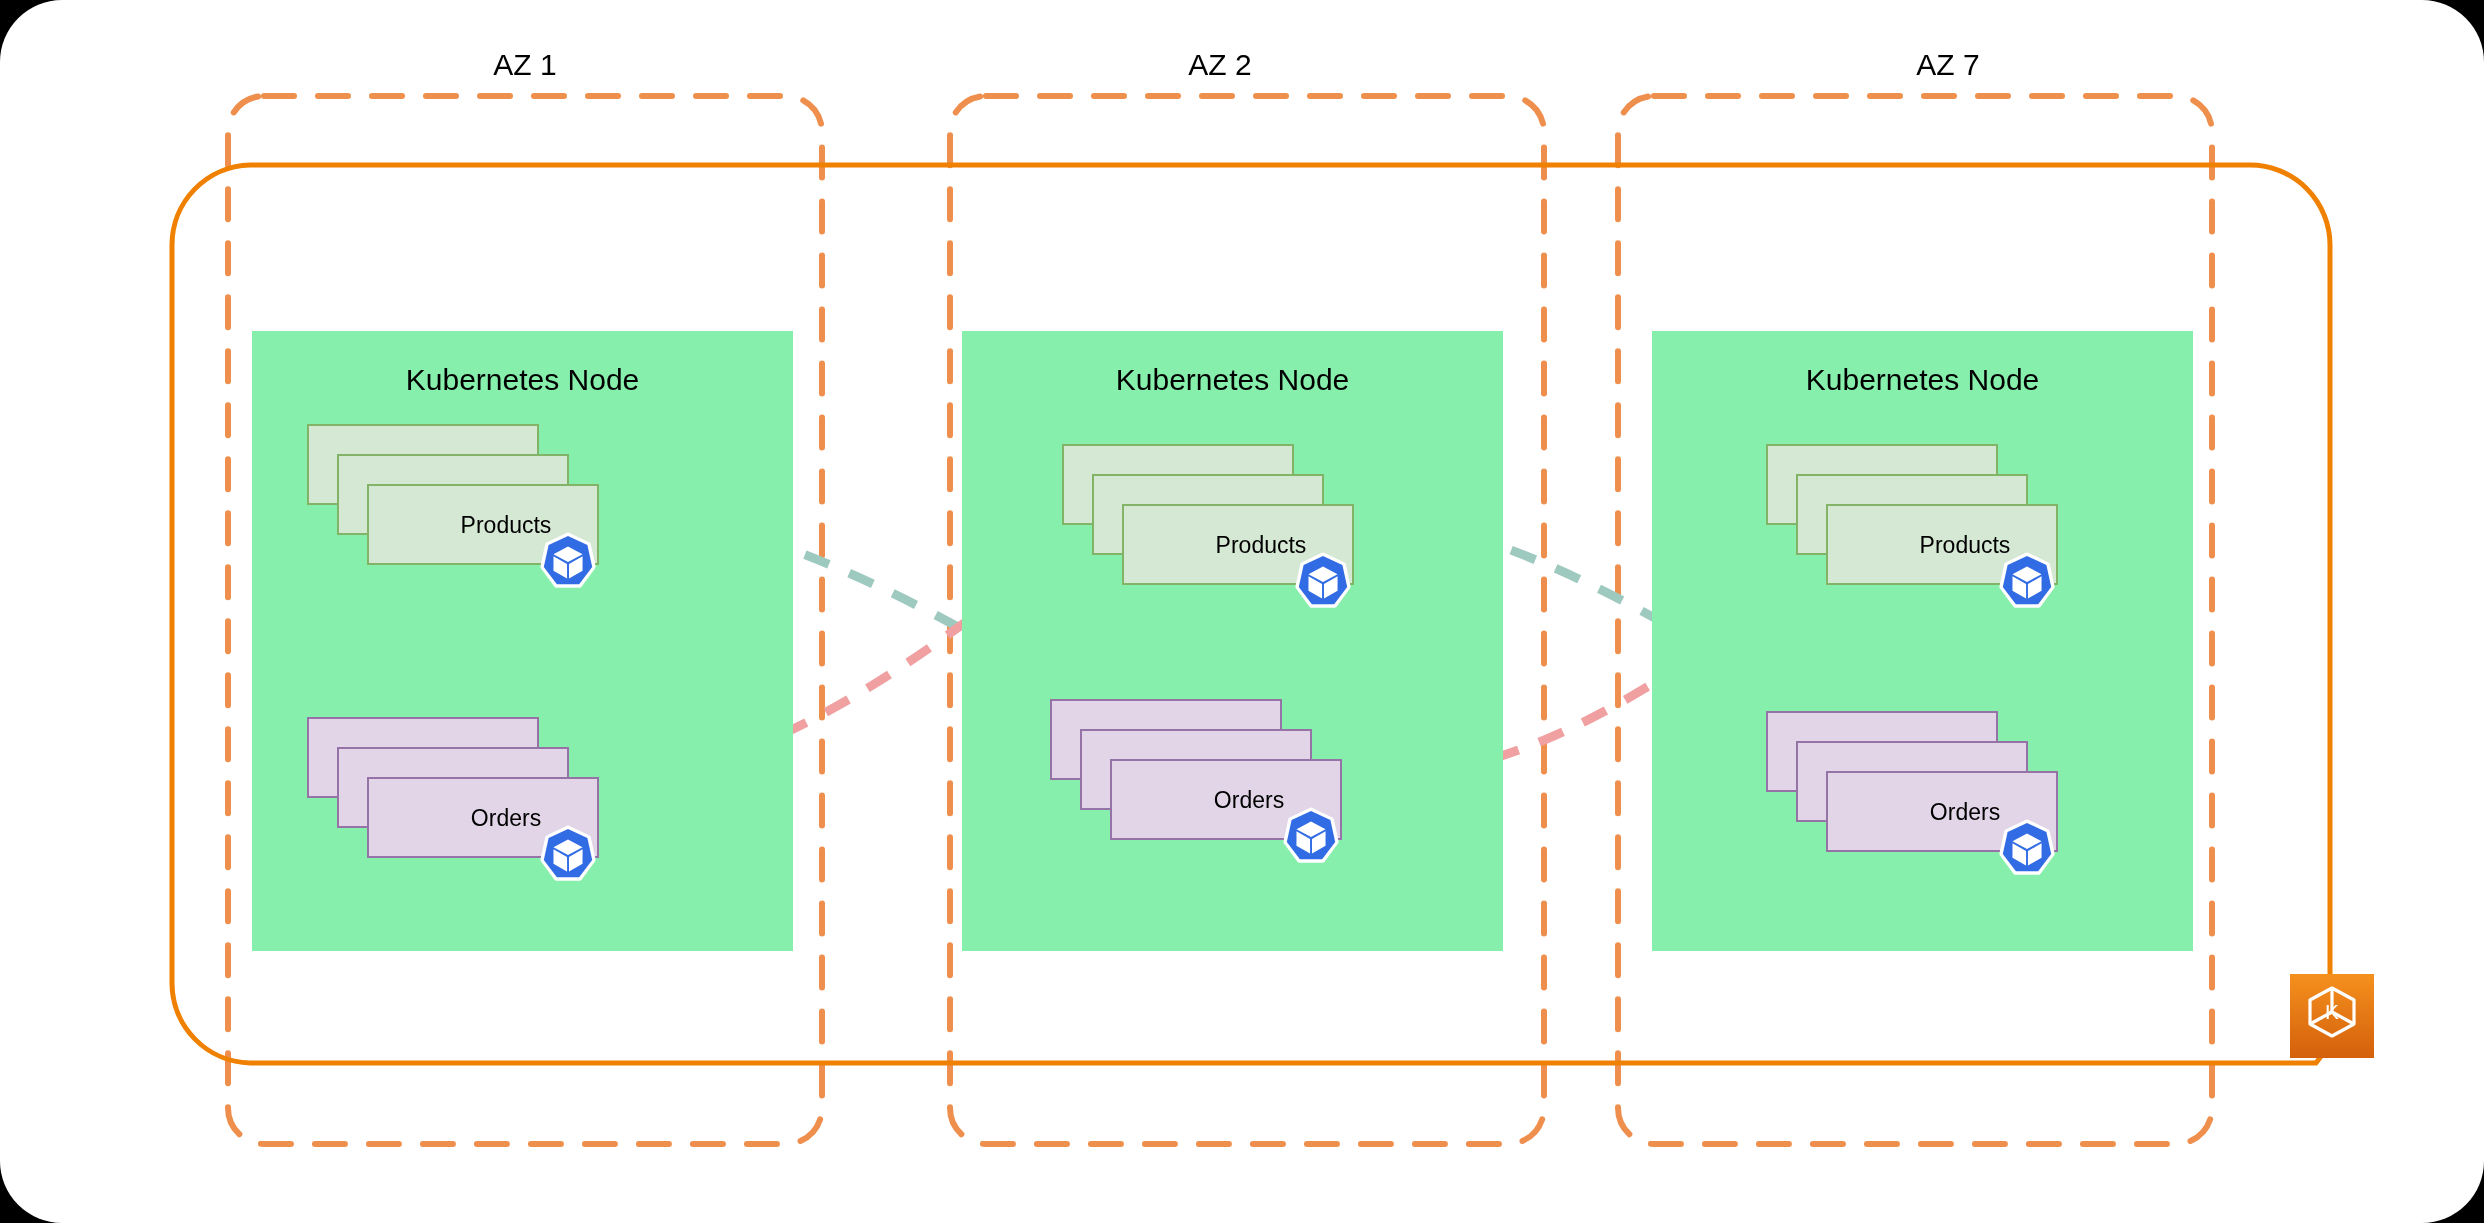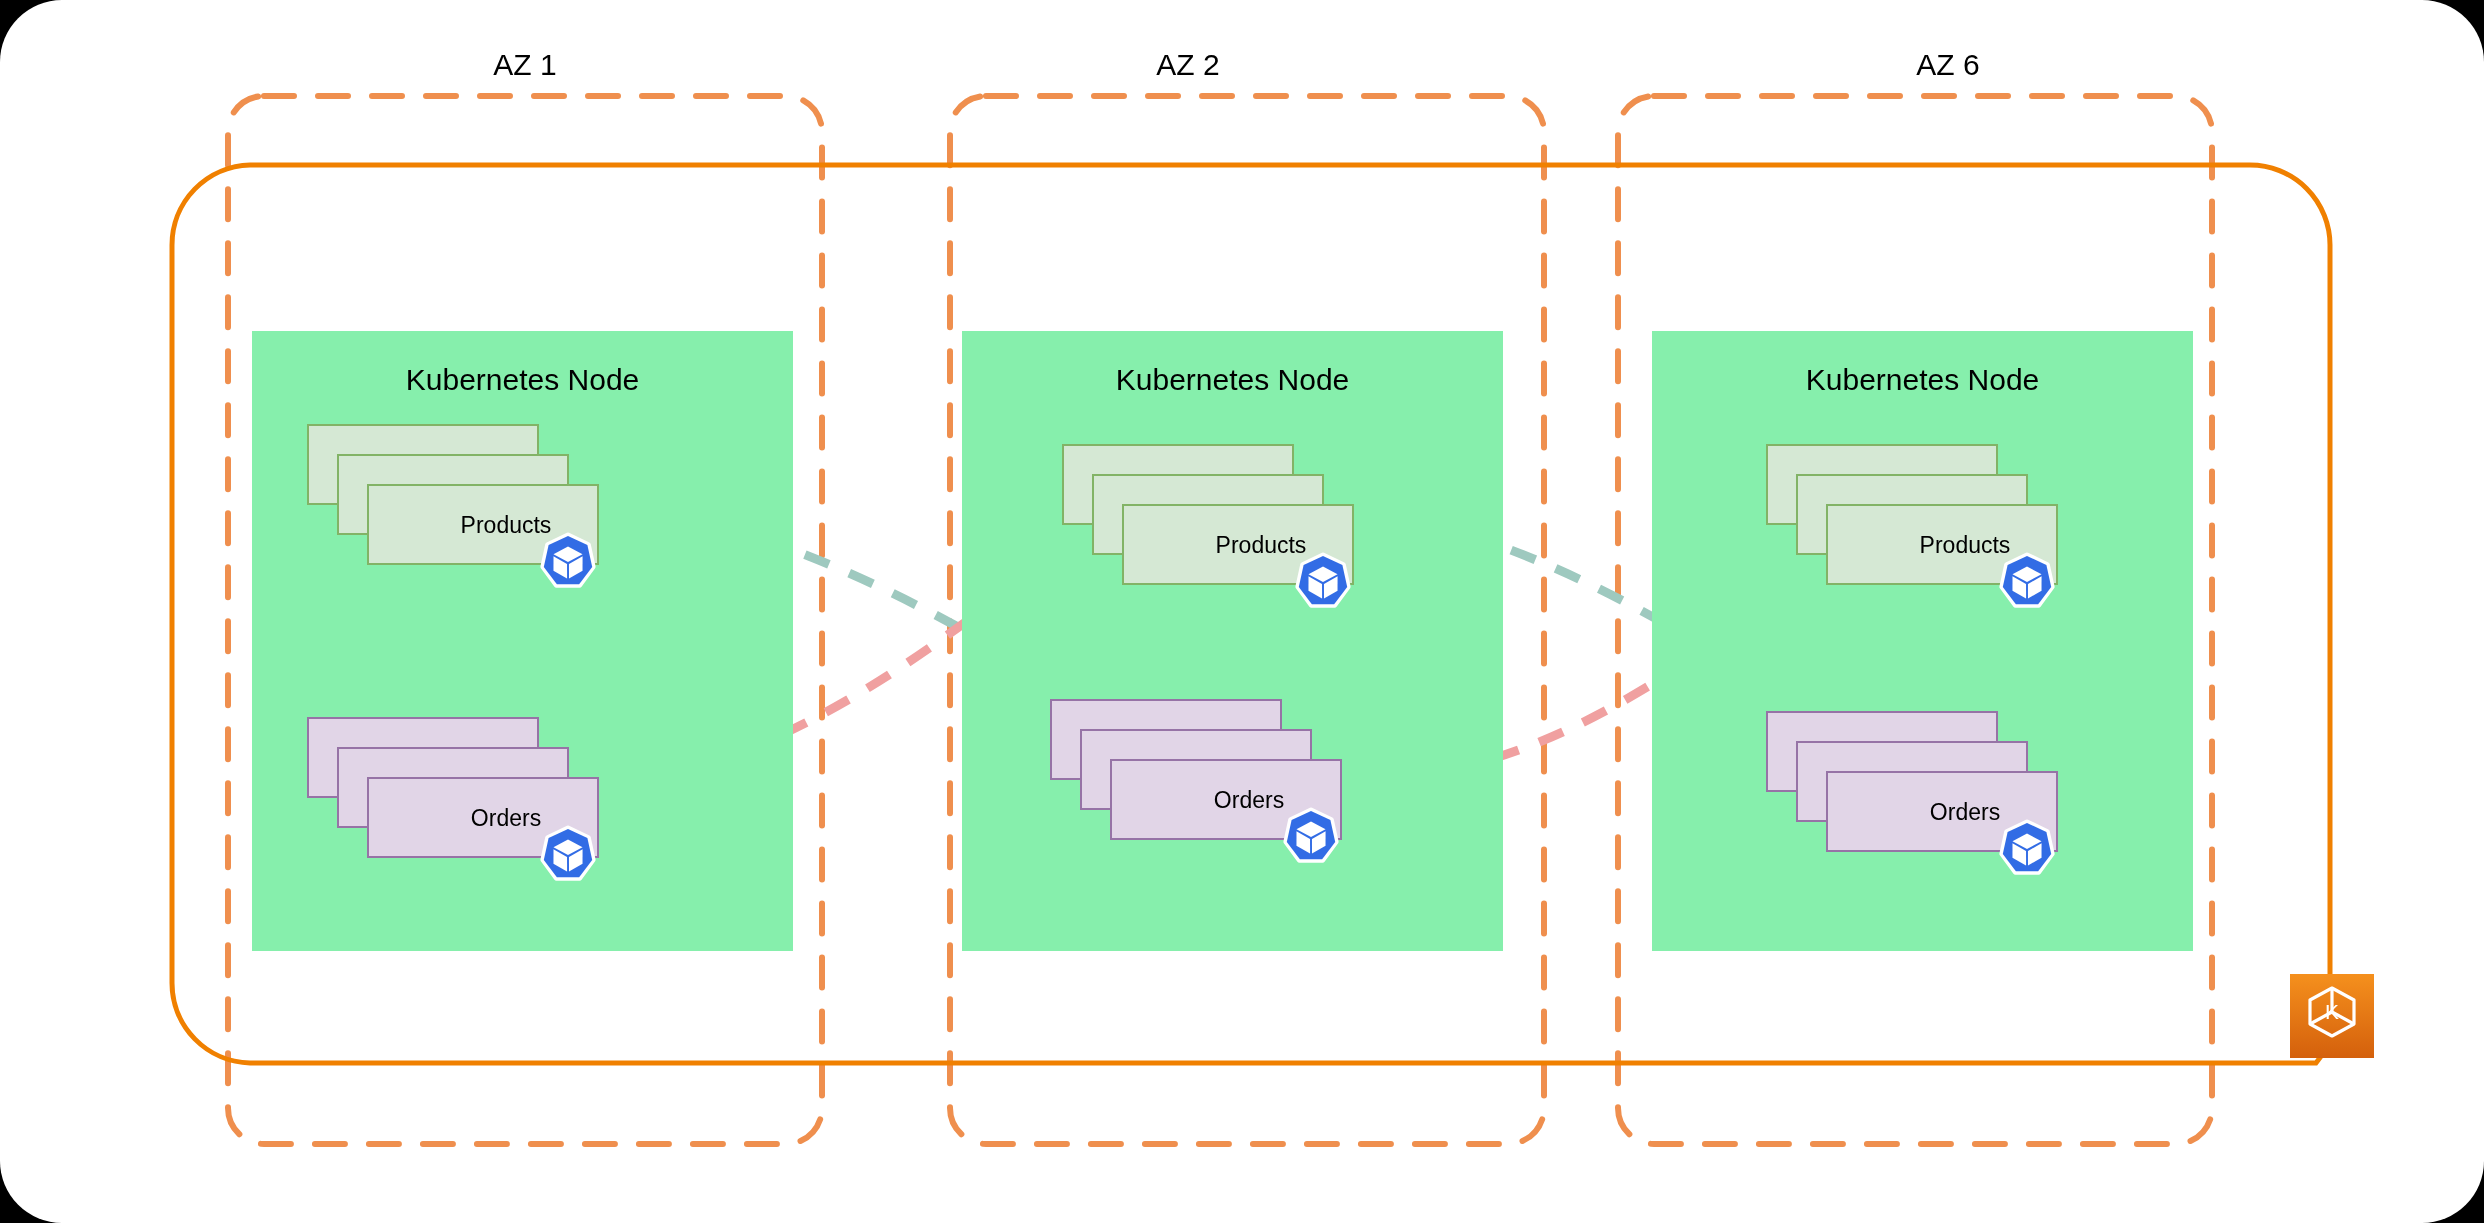--- a/index.html
+++ b/index.html
@@ -128,22 +128,22 @@
 
     <g fill="none" stroke-width="9" stroke-dasharray="26 22" stroke-linecap="butt">
       <path d="M 668 510 C 860 560, 980 640, 1110 714" stroke="#9ec9bf" marker-end="url(#arrowTeal)"></path>
       <path d="M 600 790 C 800 760, 940 640, 1060 552" stroke="#f0a0a0" marker-end="url(#arrowPink)"></path>
       <path d="M 1420 520 C 1600 570, 1700 650, 1830 716" stroke="#9ec9bf" marker-end="url(#arrowTeal)"></path>
       <path d="M 1400 778 C 1590 756, 1700 640, 1840 570" stroke="#f0a0a0" marker-end="url(#arrowPink)"></path>
     </g>
   </svg>
 
   <div class="az-label" style="left:525px; top:48px;">AZ 1</div>
-  <div class="az-label" style="left:1188px; top:48px;">AZ 2</div>
-  <div class="az-label" style="left:1948px; top:48px;">AZ 6</div>
+  <div class="az-label" style="left:1220px; top:48px;">AZ 2</div>
+  <div class="az-label" style="left:1948px; top:48px;">AZ 7</div>
 
   <div class="node-box" style="left:252px; top:331px; width:541px; height:620px;">
     <div class="node-title">Kubernetes Node</div>
 
     <div class="pod-stack" style="left:55px; top:93px;">
       <div class="pod-card green c0"></div>
       <div class="pod-card green c1"></div>
       <div class="pod-card green c2">
         <div class="pod-label">Products</div>
       </div>

